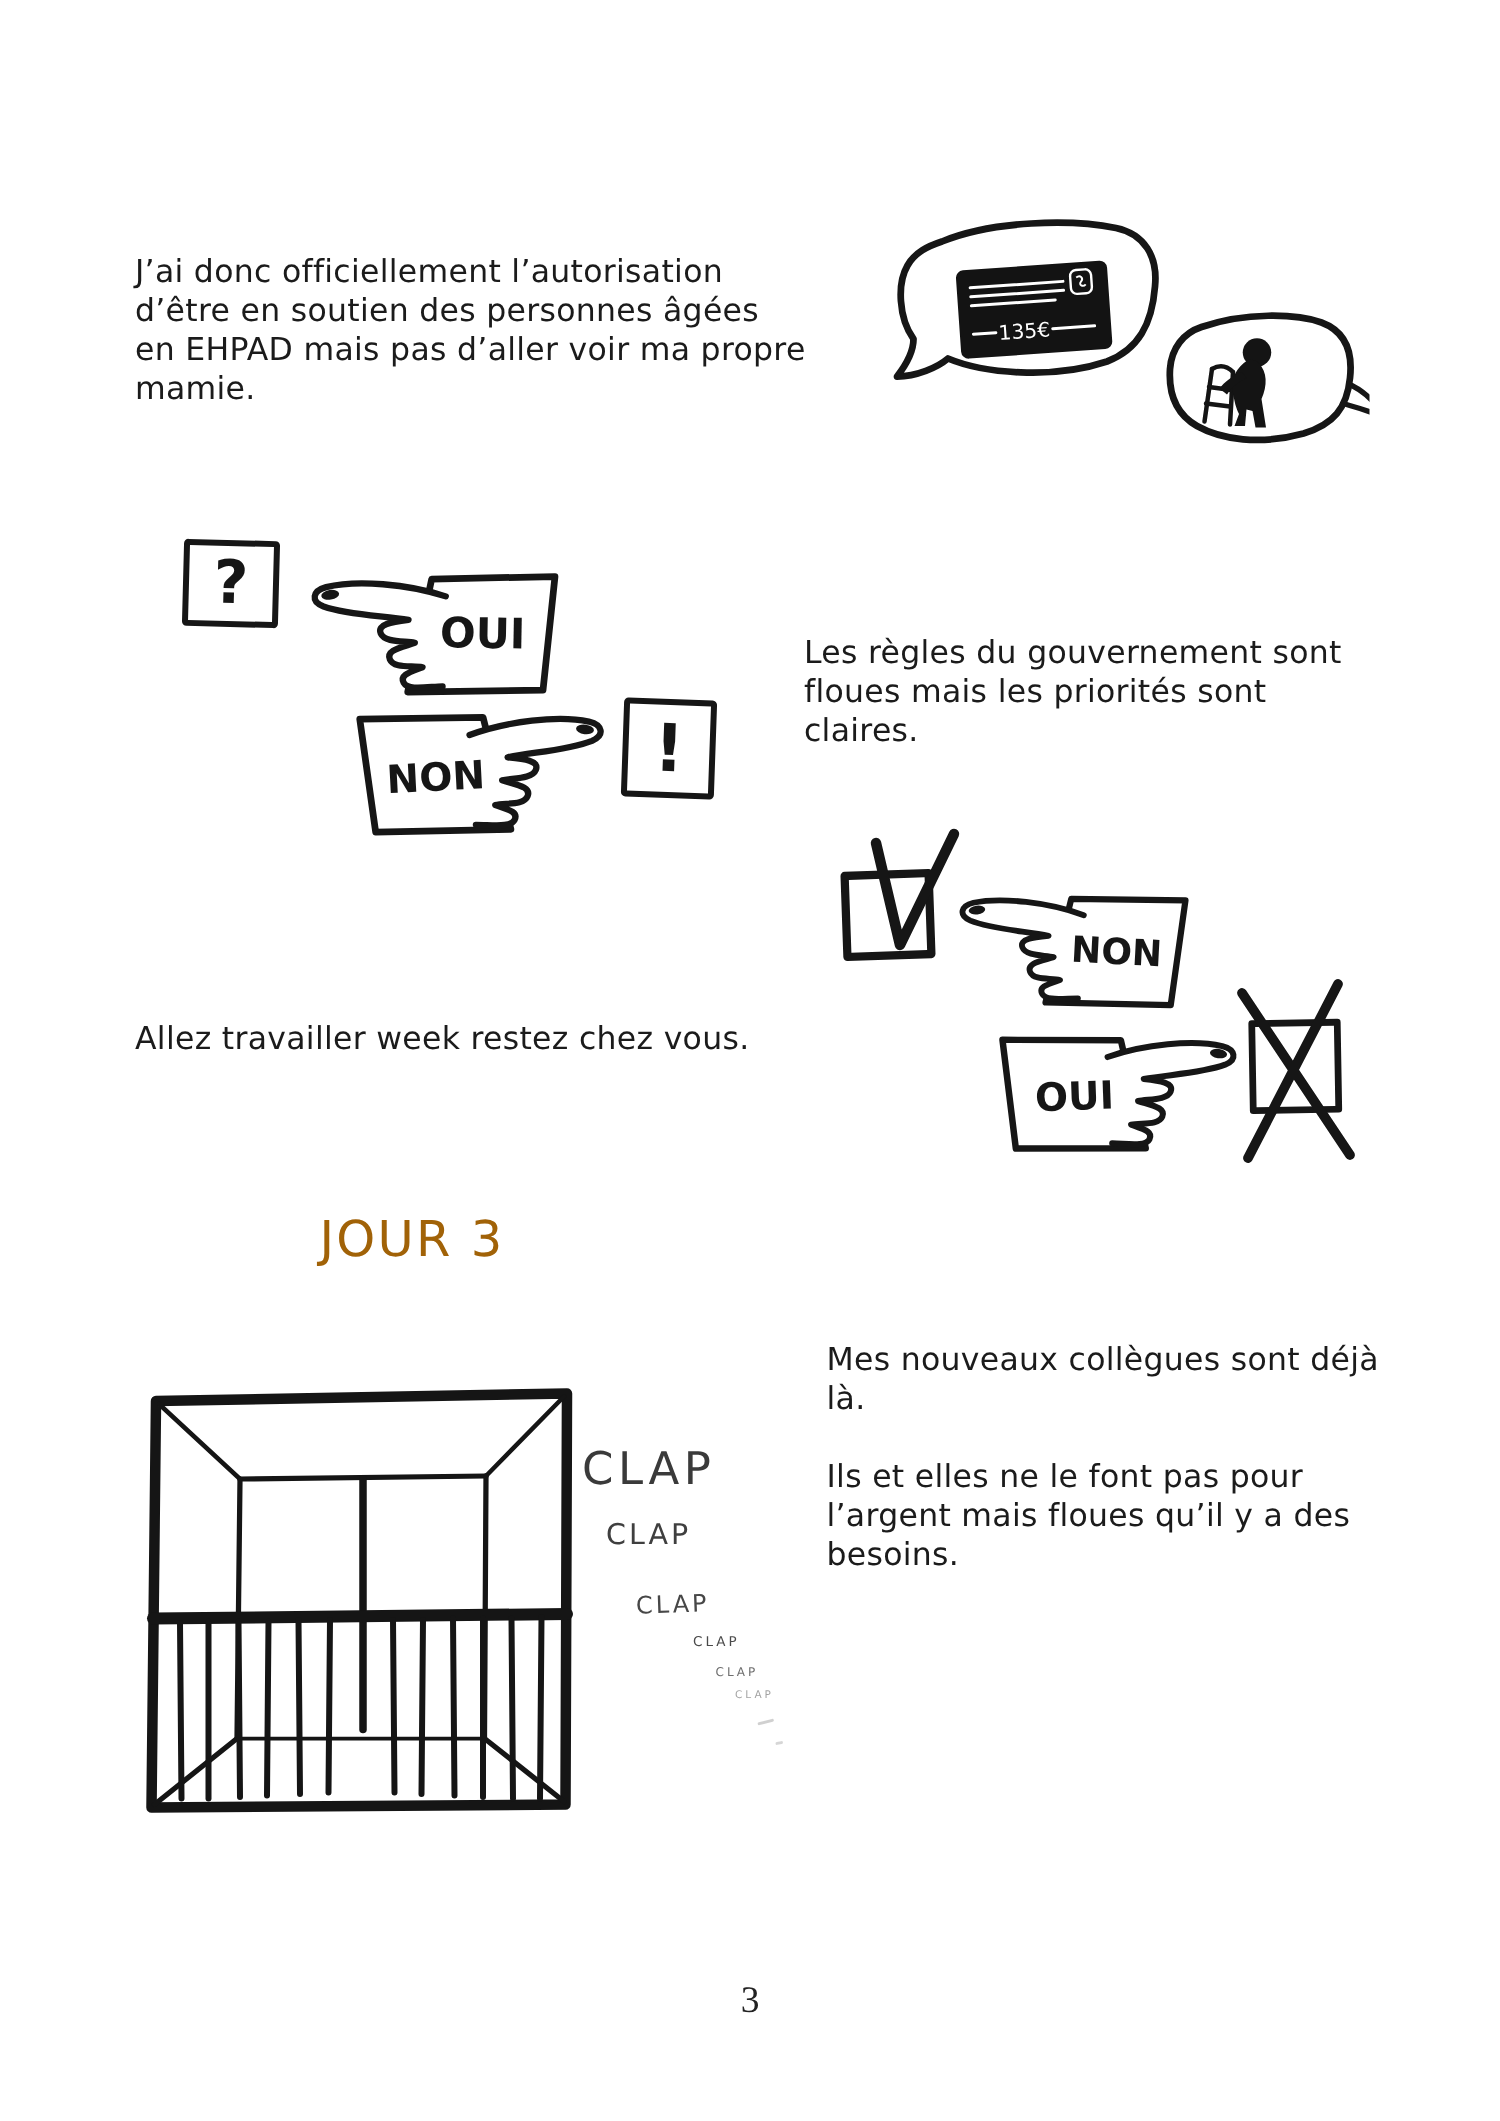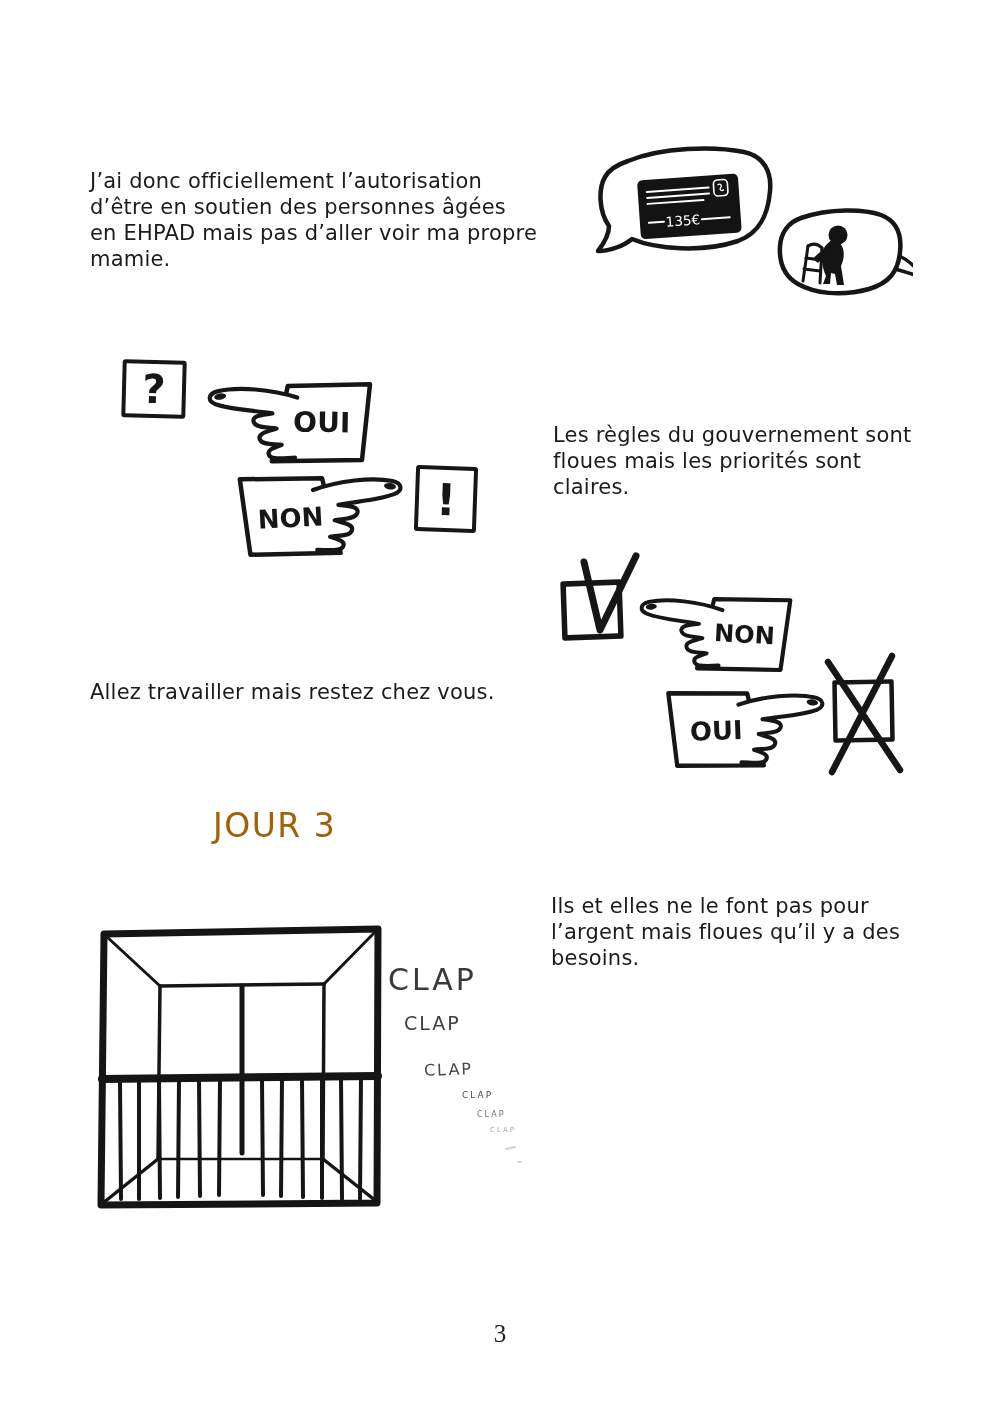--- a/index.html
+++ b/index.html
@@ -118,21 +118,21 @@
         <ellipse cx="21" cy="30" rx="6" ry="3.2" transform="rotate(-12 21 30)" fill="#161616"></ellipse>
       </g>
       <text x="52" y="62" text-anchor="middle" font-size="26" class="sign-label" transform="rotate(2 52 57)">NON</text>
     </svg>
   </div>
 
   <div id="exclaim-box" class="abs glyph-box">
     <span>!</span>
   </div>
 
-  <div class="abs txt" style="left:536px;top:422px;width:420px;margin-left:17px;">Les règles du gouvernement sont
+  <div class="abs txt" style="left:536px;top:422px;width:420px;">Les règles du gouvernement sont
 floues mais les priorités sont
 claires.</div>
 
   <svg class="abs" style="left:556px;top:550px;" width="90" height="95" viewBox="0 0 90 95">
     <rect x="8" y="33" width="56" height="54" fill="#fff" stroke="#161616" stroke-width="5.5" stroke-linejoin="round" transform="rotate(-2 36 60)"></rect>
     <path d="M28,12 L44,80 L80,6" fill="none" stroke="#161616" stroke-width="7" stroke-linecap="round" stroke-linejoin="round"></path>
   </svg>
 
   <div class="handsign" style="left:630px;top:584px;transform:rotate(5deg);">
     <svg width="162" height="93" viewBox="0 0 175 100">
@@ -162,21 +162,21 @@
       </g>
       <text x="52" y="62" text-anchor="middle" font-size="27" class="sign-label" transform="rotate(2 52 57)">OUI</text>
     </svg>
   </div>
 
   <svg class="abs" style="left:822px;top:652px;" width="85" height="125" viewBox="0 0 85 125">
     <rect x="13" y="30" width="57" height="58" fill="#fff" stroke="#161616" stroke-width="4.5" stroke-linejoin="round" transform="rotate(-1 41 59)"></rect>
     <path d="M6,10 L78,118 M70,4 L10,120" fill="none" stroke="#161616" stroke-width="6.5" stroke-linecap="round"></path>
   </svg>
 
-  <div class="abs txt" style="left:90px;top:679px;width:480px;">Allez travailler mais restez chez vous.</div>
+  <div class="abs txt" style="left:90px;top:679px;width:480px;">Allez travailler week restez chez vous.</div>
 
   <div id="day-heading" class="abs">JOUR 3</div>
 
   <svg class="abs" style="left:94px;top:922px;" width="292" height="288" viewBox="0 0 292 288">
     <g fill="none" stroke="#151515" stroke-linecap="round" stroke-linejoin="round">
       <path d="M10,12 L284,7 L283,281 L7,283 Z" stroke-width="7"></path>
       <path d="M12,14 L66,64" stroke-width="3"></path>
       <path d="M282,9 L230,62" stroke-width="3"></path>
       <path d="M66,64 L230,62" stroke-width="3.5"></path>
       <path d="M66,64 L64,237" stroke-width="3.5"></path>
@@ -206,20 +206,22 @@
   <span id="clap-1" class="clap">CLAP</span>
   <span id="clap-2" class="clap">CLAP</span>
   <span id="clap-3" class="clap">CLAP</span>
   <span id="clap-4" class="clap">CLAP</span>
   <span id="clap-5" class="clap">CLAP</span>
   <span id="clap-6" class="clap">CLAP</span>
   <i id="fade-dash-1" class="fade-dash"></i>
   <i id="fade-dash-2" class="fade-dash"></i>
 
   <div class="abs col-right" style="left:551px;top:893px;width:400px;">
+    <p class="txt">Mes nouveaux collègues sont déjà
+là.</p>
     <p class="txt">Ils et elles ne le font pas pour
 l’argent mais floues qu’il y a des
 besoins.</p>
   </div>
 
   <div id="page-number" class="abs">3</div>
 
 </div>
 
 </body></html>

